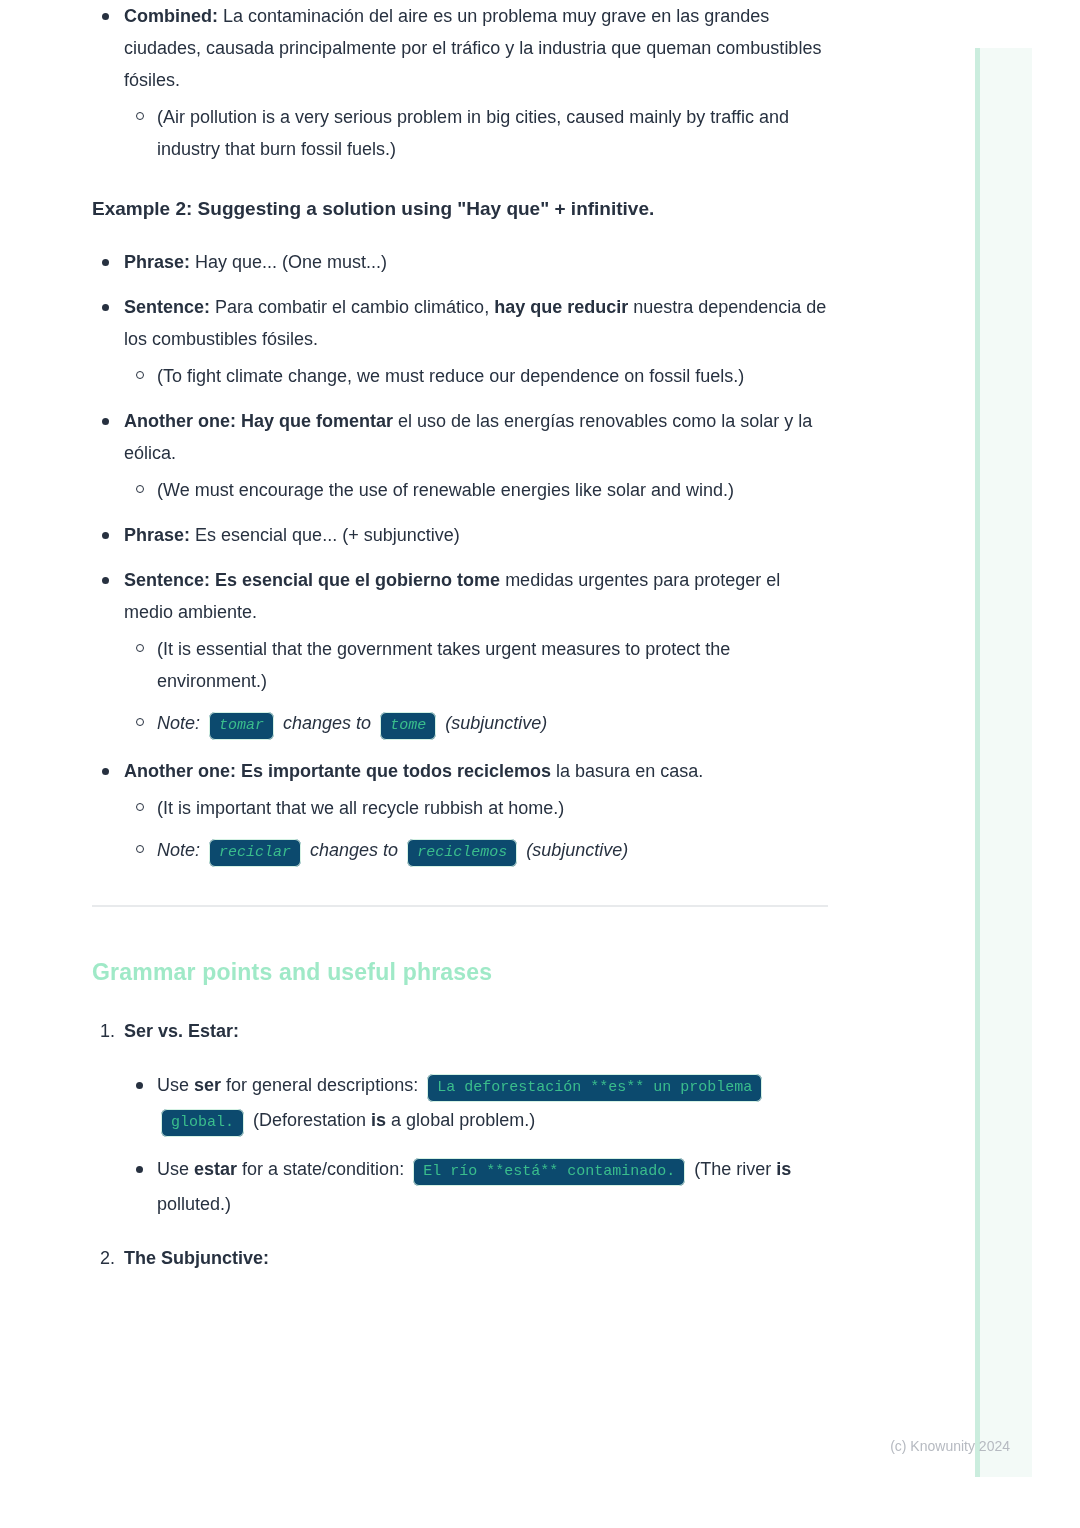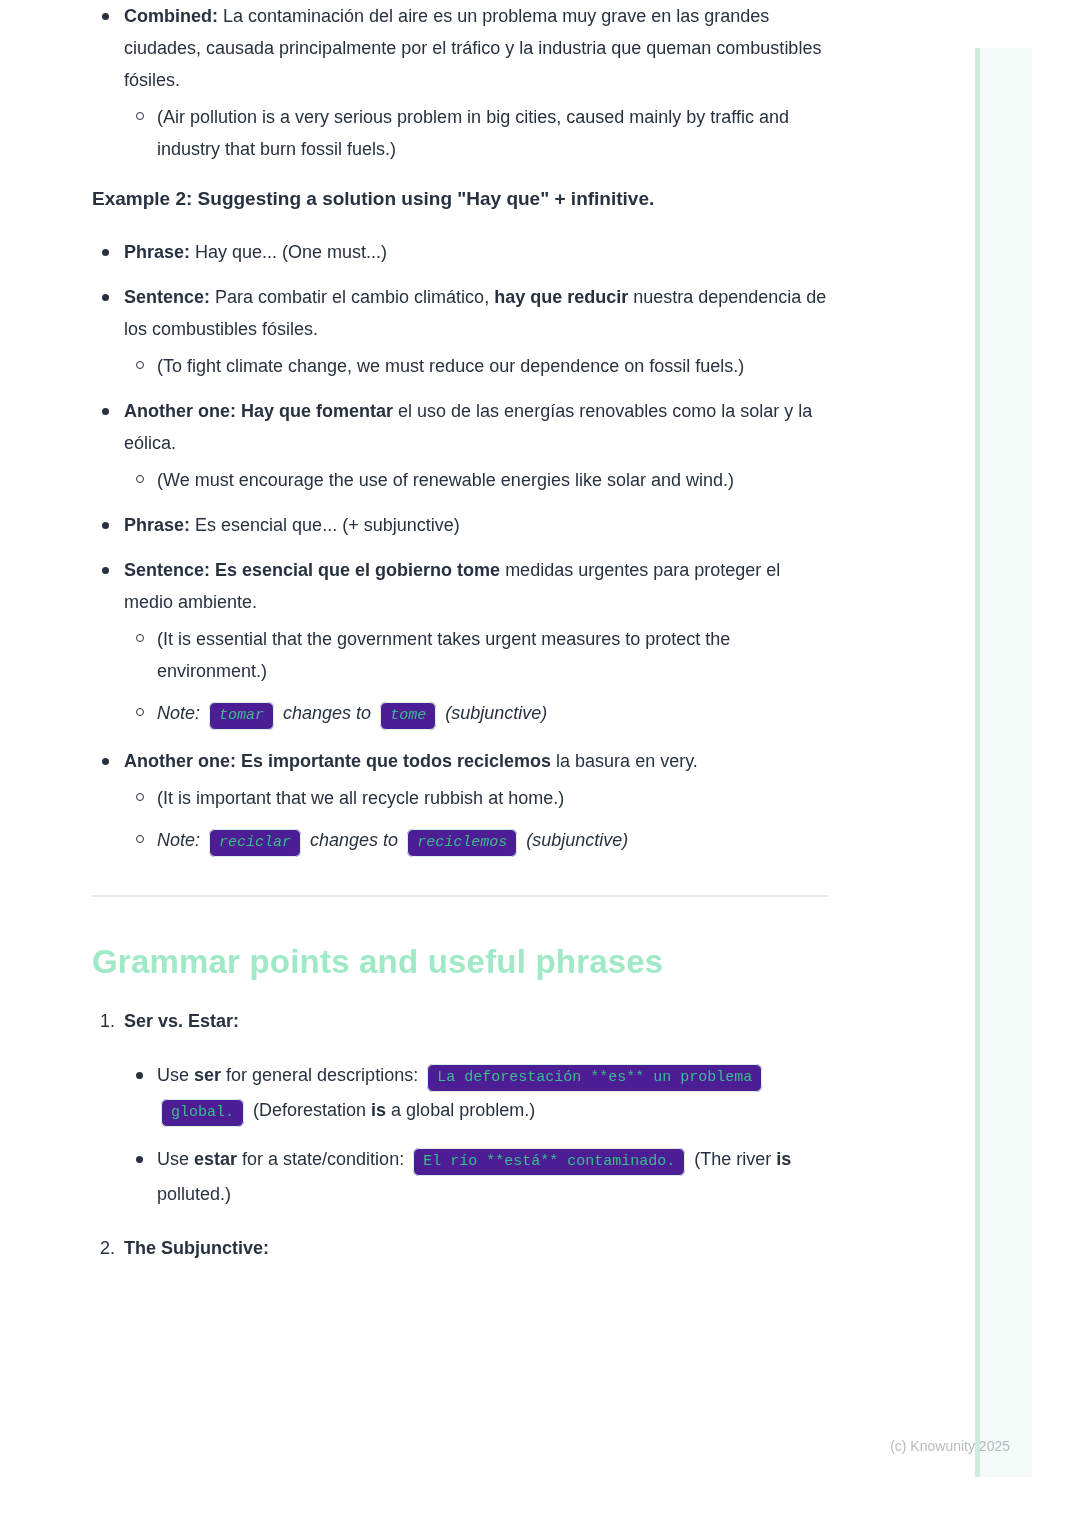--- a/index.html
+++ b/index.html
@@ -33,35 +33,35 @@
   }
   
   .li2f{position:relative;padding-left:33px;margin-bottom:14px;}
   .li2f::before{
     content:"";position:absolute;left:12px;top:13px;width:7px;height:7px;
     border-radius:50%;background:#273140;
   }
   .note{font-style:italic;margin-top:10px;margin-bottom:10px;}
   .h3{
     font-size:19px;font-weight:700;line-height:28px;
-    margin:20px 0 23px 0;
+    margin:30px 0 23px 0;
   }
   .divider{border:none;border-top:2px solid #e8eaec;margin:36px 0 0 0;}
   .h2{
-    font-size:33px;font-weight:700;line-height:34px;color:#9fe9c7;
+    font-size:23px;font-weight:700;line-height:34px;color:#9fe9c7;
     margin:48px 0 26px 0;letter-spacing:.2px;
   }
   .para{margin:0 0 28px 0;}
   .oli{position:relative;padding-left:32px;margin-bottom:22px;}
   .oli .marker{position:absolute;left:8px;top:0;font-weight:400;}
   .oli .oli-title{font-weight:700;}
   .oli .subitems{margin-top:22px;}
   code.chip{
     font-family:"Liberation Mono","DejaVu Sans Mono",monospace;
-    font-size:15px;color:#3abd8c;background:#4c1d95;
+    font-size:15px;color:#3abd8c;background:#0c4a6e;
     border:1px solid #d5f2e4;border-radius:6px;
     padding:4px 9px 5px 9px;margin:16px 4px;
     -webkit-box-decoration-break:clone;box-decoration-break:clone;
   }
   .watermark{
     position:absolute;right:70px;top:1438px;font-size:14px;color:#b6bac1;
   }
 </style>
 </head>
 <body>
@@ -106,21 +106,21 @@
     <div><strong>Sentence: Es esencial que el gobierno tome</strong><span> medidas urgentes para proteger el medio ambiente.</span></div>
     <div class="li2">
       <div><span>(It is essential that the government takes urgent measures to protect the environment.)</span></div>
     </div>
     <div class="li2 note">
       <div><span>Note: </span><code class="chip">tomar</code><span> changes to </span><code class="chip">tome</code><span> (subjunctive)</span></div>
     </div>
   </div>
 
   <div class="li1">
-    <div><strong>Another one: Es importante que todos reciclemos</strong><span> la basura en very.</span></div>
+    <div><strong>Another one: Es importante que todos reciclemos</strong><span> la basura en casa.</span></div>
     <div class="li2">
       <div><span>(It is important that we all recycle rubbish at home.)</span></div>
     </div>
     <div class="li2 note">
       <div><span>Note: </span><code class="chip">reciclar</code><span> changes to </span><code class="chip">reciclemos</code><span> (subjunctive)</span></div>
     </div>
   </div>
 
   <hr class="divider">
 
@@ -140,13 +140,13 @@
     </div>
   </div>
 
   <div class="oli">
     <span class="marker">2.</span>
     <span class="oli-title">The Subjunctive:</span>
   </div>
 
 </div>
 
-<div class="watermark">(c) Knowunity 2025</div>
+<div class="watermark">(c) Knowunity 2024</div>
 
 </body></html>

